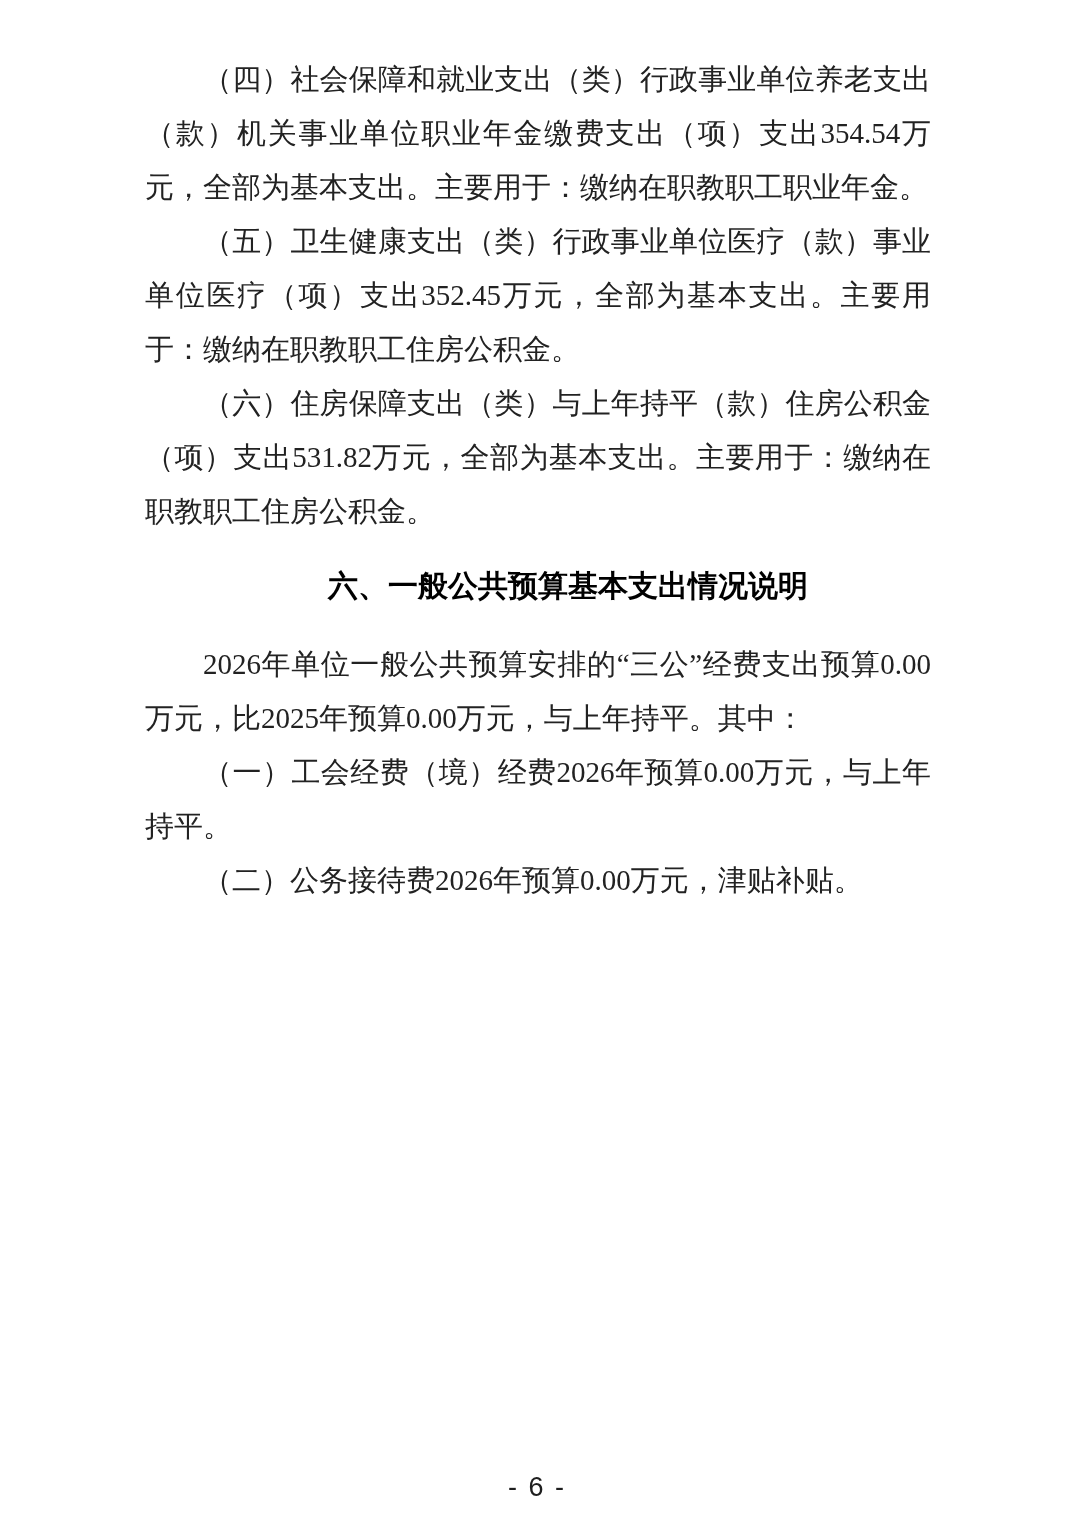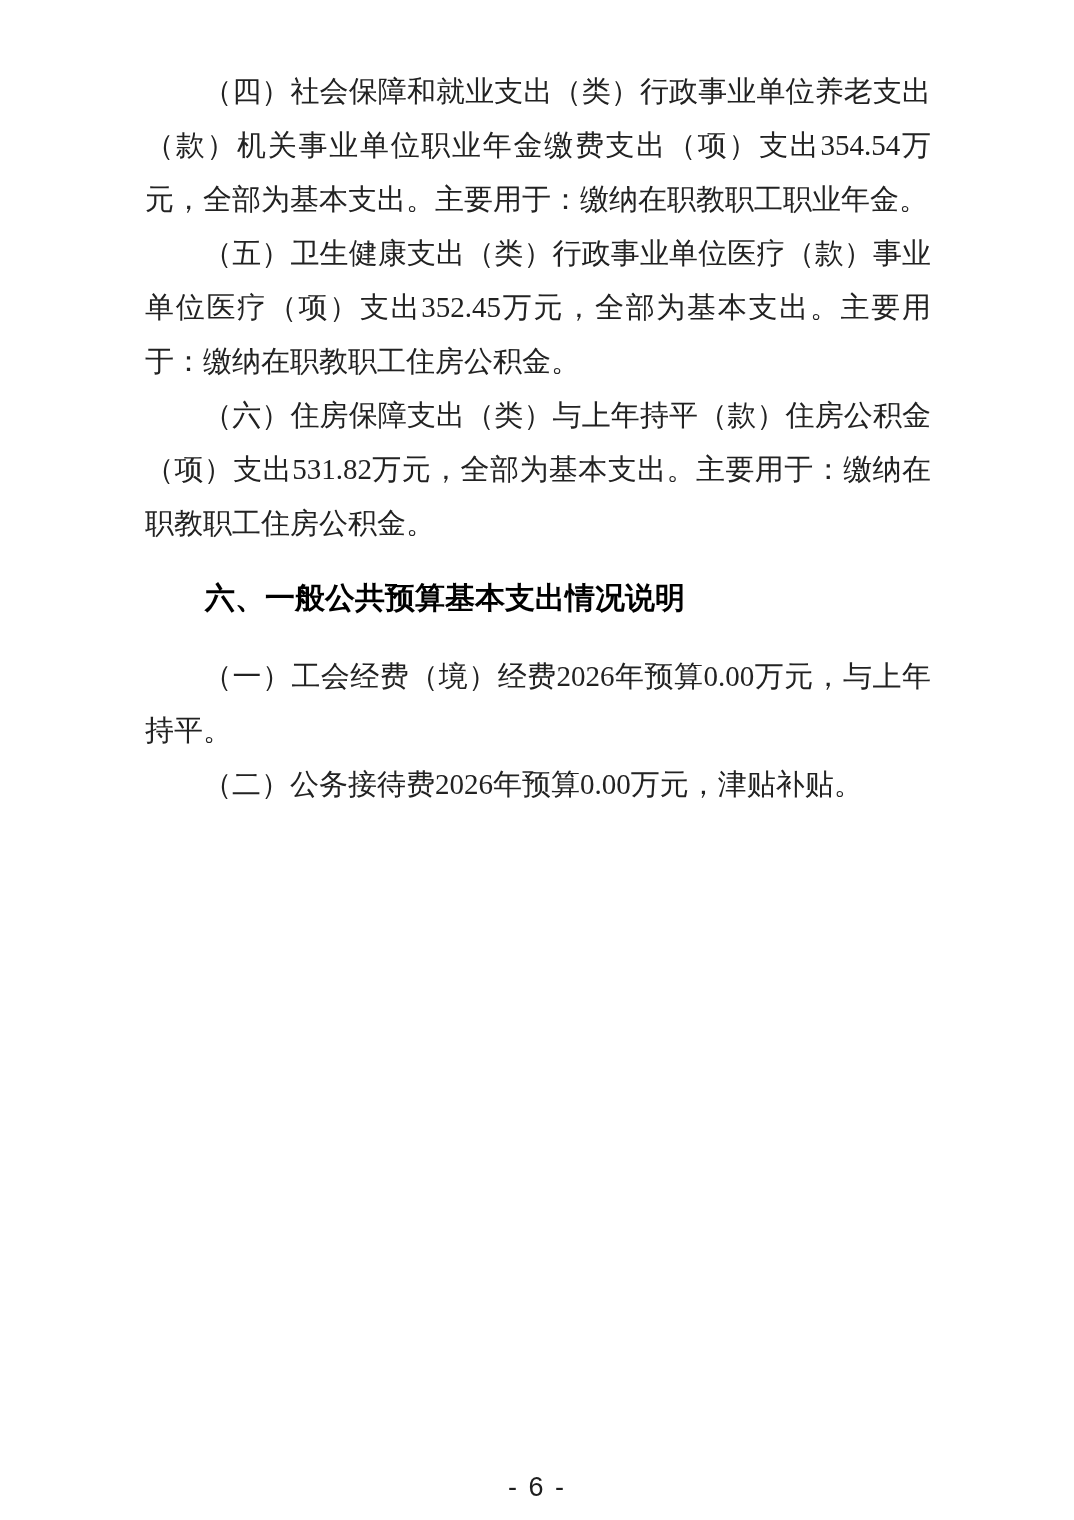--- a/index.html
+++ b/index.html
@@ -11,42 +11,42 @@
     position: relative;
     width: 1074px;
     height: 1520px;
     background: #ffffff;
     overflow: hidden;
     color: #1e1e1e;
   }
   .content {
     position: absolute;
     left: 145px;
-    top: 64px;
+    top: 52px;
     width: 786px;
   }
   .para {
     margin: 0;
     font-family: "Liberation Serif", "DejaVu Serif", serif;
     font-size: 29px;
     line-height: 54px;
     text-align: justify;
     text-indent: 2em;
     color: #222222;
     letter-spacing: 0;
   }
   .heading {
     margin: 27px 0 30px 0;
     font-family: "Liberation Sans", "DejaVu Sans", sans-serif;
     font-weight: bold;
     font-size: 30px;
     line-height: 42px;
     text-indent: 2em;
     color: #000000;
-    text-align: left;
+    text-align: center;
   }
   .footer {
     position: absolute;
     left: 0;
     right: 0;
     top: 1472px;
     text-align: center;
     font-family: "Liberation Sans", "DejaVu Sans", sans-serif;
     font-size: 27px;
     color: #1e1e1e;
@@ -55,17 +55,18 @@
 </style>
 </head>
 <body>
 
 <div class="page">
   <div class="content">
     <p class="para">（四）社会保障和就业支出（类）行政事业单位养老支出（款）机关事业单位职业年金缴费支出（项）支出354.54万元，全部为基本支出。主要用于：缴纳在职教职工职业年金。</p>
     <p class="para">（五）卫生健康支出（类）行政事业单位医疗（款）事业单位医疗（项）支出352.45万元，全部为基本支出。主要用于：缴纳在职教职工住房公积金。</p>
     <p class="para">（六）住房保障支出（类）与上年持平（款）住房公积金（项）支出531.82万元，全部为基本支出。主要用于：缴纳在职教职工住房公积金。</p>
     <h2 class="heading">六、一般公共预算基本支出情况说明</h2>
+    <p class="para">2026年单位一般公共预算安排的“三公”经费支出预算0.00万元，比2025年预算0.00万元，与上年持平。其中：</p>
     <p class="para">（一）工会经费（境）经费2026年预算0.00万元，与上年持平。</p>
     <p class="para">（二）公务接待费2026年预算0.00万元，津贴补贴。</p>
   </div>
   <div class="footer">- 6 -</div>
 </div>
 
 </body></html>

